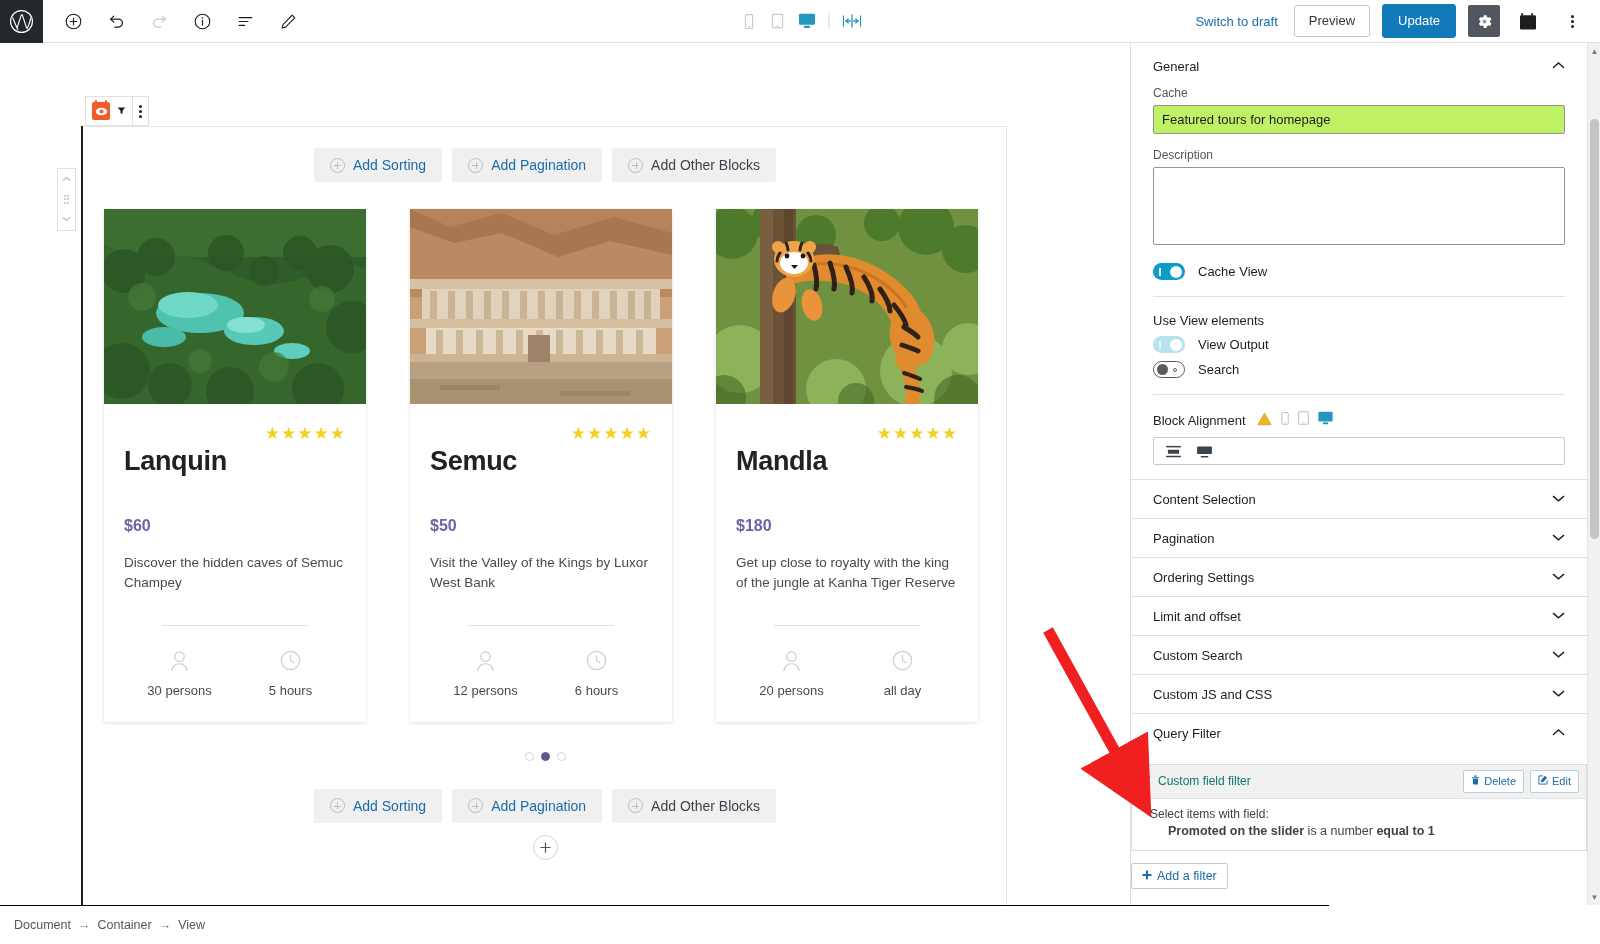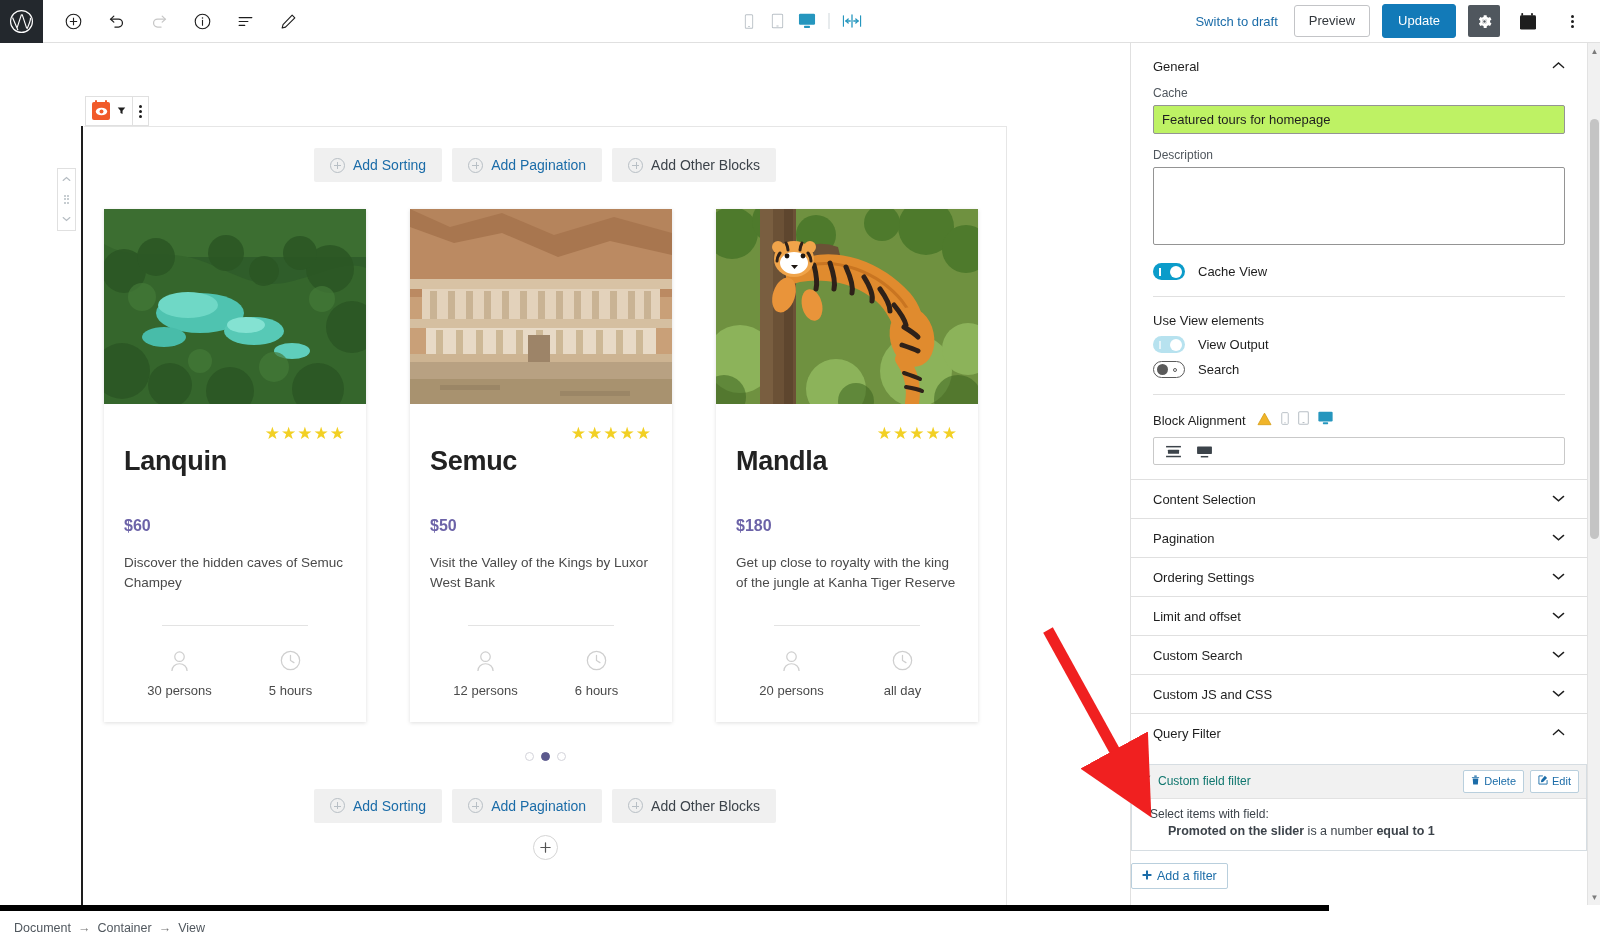--- a/index.html
+++ b/index.html
@@ -268,21 +268,21 @@
 
   .sb-scrollbar {
     position:absolute; right:0; top:0; width:13px; height:862px;
     background:#f7f7f7; border-left:1px solid #ececec;
   }
   .sb-scrollbar .thumb2 { position:absolute; left:2px; top:0px; width:9px; height:390px; background:#cfcfcf; border-radius:5px; }
 
   
   .bottombar {
     position:absolute; left:0; bottom:0; width:1329px; height:39px;
-    background:#fff; border-top:6px solid #000000;
+    background:#fff; border-top:1px solid #000000;
     display:flex; align-items:center; padding-left: 14px; z-index: 35;
   }
   .breadcrumb { font-size:12.5px; color:#50575e; display:flex; align-items:center; gap:7px; }
   .breadcrumb .bc { cursor:pointer; }
   .breadcrumb .sep { color:#757575; }
 
   
   .annot { position:absolute; left:0; top:0; width:1600px; height:944px; pointer-events:none; z-index: 60; }
 </style>
 </head>

